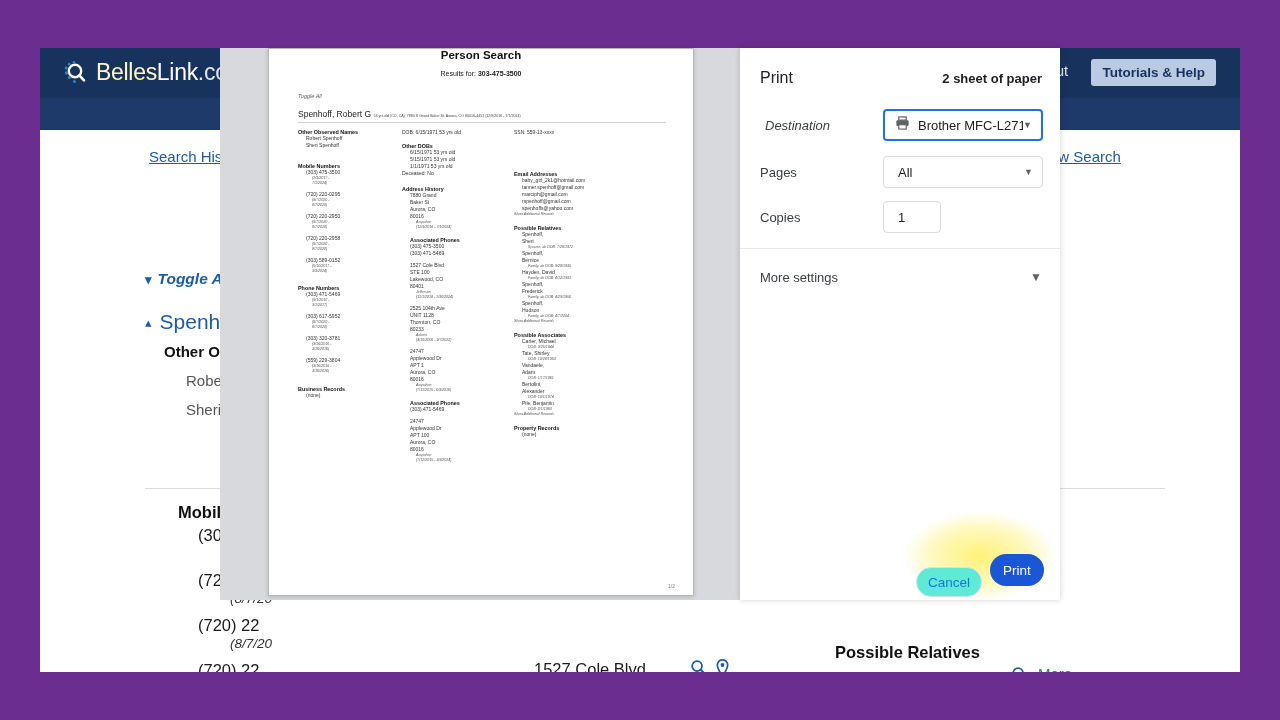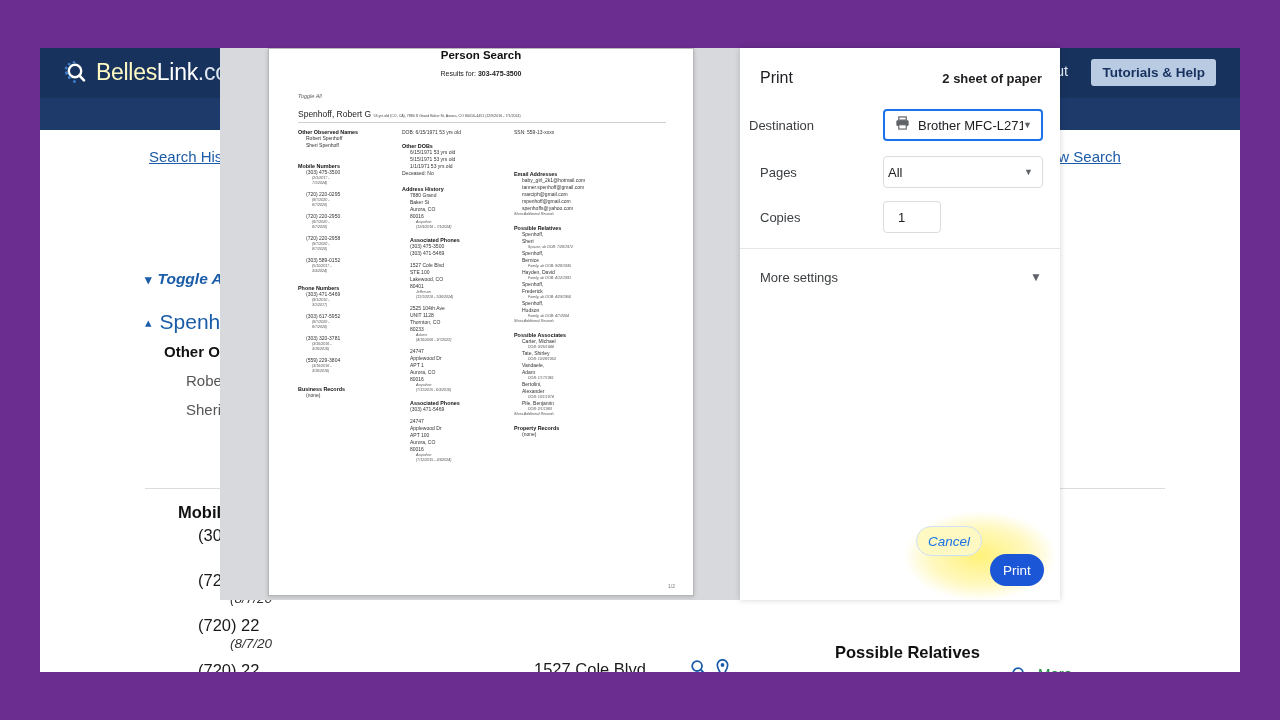--- a/index.html
+++ b/index.html
@@ -168,27 +168,26 @@
   .pp-divider { position: absolute; left: 0; top: 200px; width: 320px; height: 1px; background: #e4e6e8; }
   .pp-more { position: absolute; left: 20px; top: 222px; font-size: 13px; color: #3c4043; }
   .pp-more-caret { position: absolute; right: 18px; top: 222px; font-size: 12px; color: #5f6368; }
 
   .glow {
     position: absolute; left: 905px; top: 512px;
     width: 150px; height: 88px;
     background: radial-gradient(ellipse at center, #fff27a 0%, #fff8bd 45%, rgba(255,255,255,0) 72%);
   }
   .btn-cancel {
-    position: absolute; left: 916px; top: 526px;
+    position: absolute; left: 916px; top: 567px;
     width: 66px; height: 30px; box-sizing: border-box;
     border: 1px solid #cfe0f7; border-radius: 16px;
     color: #1a73e8; font-size: 13.5px;
     display: flex; align-items: center; justify-content: center;
-    background: #fef9c3;
-    font-style: italic;
+    background: #5eead4;
   }
   .btn-print {
     position: absolute; left: 990px; top: 554px;
     width: 54px; height: 32px;
     border-radius: 16px; background: #1a56d6; color: #fff;
     font-size: 13.5px;
     display: flex; align-items: center; justify-content: center;
   }
 
   .printer-icon { margin: 0 8px 0 10px; }
@@ -517,35 +516,35 @@
       </div>
     </div>
 
     <div class="pv-pageno">1/2</div>
   </div>
 
   <div class="print-panel">
     <div class="pp-title">Print</div>
     <div class="pp-sheets">2 sheet of paper</div>
 
-    <div class="pp-row-label" style="left:9px; top:70px;">Destination</div>
+    <div class="pp-row-label" style="left:25px; top:70px;font-style:italic;">Destination</div>
     <div class="pp-sel focused" style="left:143px; top:61px; width:160px;">
       <span class="printer-icon">
         <svg width="15" height="14" viewBox="0 0 16 15">
           <rect x="4" y="1" width="8" height="3.4" fill="none" stroke="#5f6368" stroke-width="1.3"></rect>
           <rect x="1.4" y="4.6" width="13.2" height="6" rx="1.2" fill="#5f6368"></rect>
           <rect x="4" y="9.4" width="8" height="4.6" fill="#fff" stroke="#5f6368" stroke-width="1.2"></rect>
         </svg>
       </span>
       <span class="val" style="white-space:nowrap;overflow:hidden;width:105px;display:inline-block;">Brother MFC-L2717DW</span>
       <span class="pp-caret">▼</span>
     </div>
 
     <div class="pp-row-label" style="left:20px; top:117px;">Pages</div>
-    <div class="pp-sel" style="left:143px; top:108px; width:160px; padding-left:4px;">
+    <div class="pp-sel" style="left:143px; top:108px; width:160px; padding-left:14px;">
       <span class="val">All</span>
       <span class="pp-caret">▼</span>
     </div>
 
     <div class="pp-row-label" style="left:20px; top:162px;">Copies</div>
     <div class="pp-sel" style="left:143px; top:153px; width:58px; padding-left:14px;">
       <span class="val">1</span>
     </div>
 
     <div class="pp-divider"></div>

